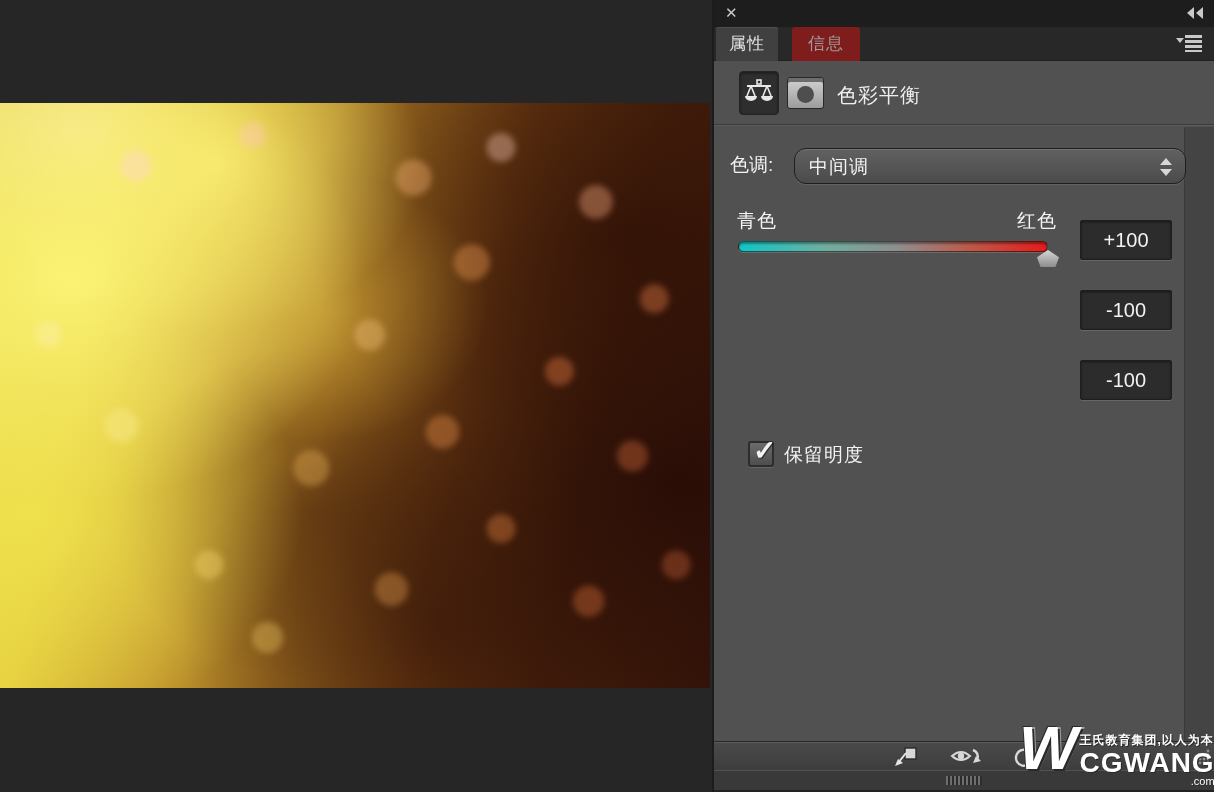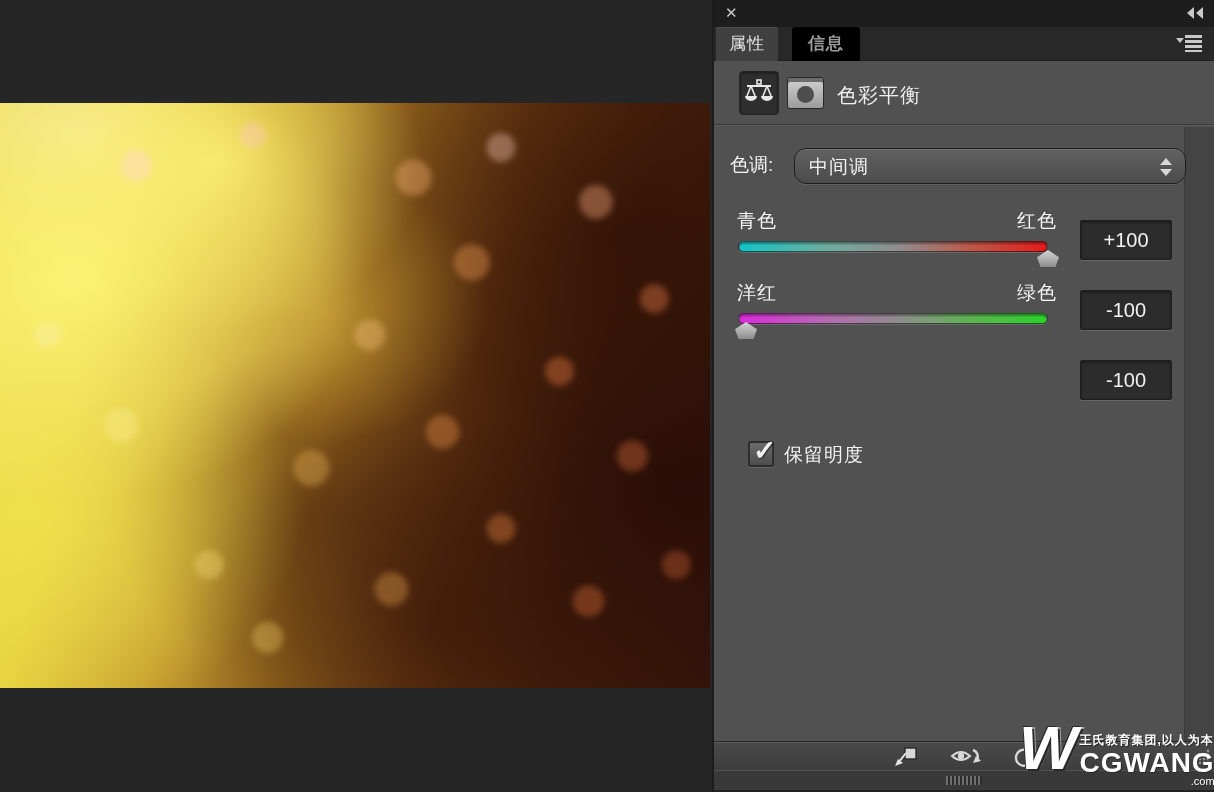--- a/index.html
+++ b/index.html
@@ -48,21 +48,21 @@
   
   .panel { position:absolute; left:712px; top:0; width:502px; height:792px; background:#515151; border-left:2px solid #1c1c1c; }
 
   .topbar { position:absolute; left:0; top:0; width:100%; height:27px; background:#1d1d1d; }
   .close-btn { position:absolute; left:11px; top:4px; color:#c9c9c9; font-size:15px; line-height:18px; cursor:pointer; }
   .collapse-btn { position:absolute; right:10px; top:6px; }
 
   .tabbar { position:absolute; left:0; top:27px; width:100%; height:34px; background:#282828; border-bottom:1px solid #202020; }
   .tab { position:absolute; top:0; height:34px; text-align:center; font-size:17px; line-height:34px; letter-spacing:1px; cursor:pointer; }
   .tab.active { left:2px; width:62px; background:#404040; color:#e3e3e3; border-radius:3px 3px 0 0; box-shadow:inset 0 1px 0 #4e4e4e; }
-  .tab.inactive { left:78px; width:68px; background:#000000; color:#9b9b9b; border-radius:3px 3px 0 0;font-weight:bold; }
+  .tab.inactive { left:78px; width:68px; background:#7f1d1d; color:#9b9b9b; border-radius:3px 3px 0 0; }
   .menu-btn { position:absolute; right:12px; top:8px; cursor:pointer; }
 
   .body { position:absolute; left:0; top:61px; width:100%; height:680px; background:#515151;padding-left:14px; }
   .scroll-gutter { position:absolute; right:0; top:66px; width:30px; height:614px; background:#444; border-left:1px solid #3a3a3a; }
 
   .adj-header { position:absolute; left:0; top:0; width:100%; height:64px; border-bottom:1px solid #3a3a3a; box-shadow:0 1px 0 #5c5c5c; }
   .adj-btn { position:absolute; left:25px; top:10px; width:40px; height:44px; background:#2e2e2e; border:1px solid #242424; border-radius:4px; box-shadow:inset 0 1px 3px rgba(0,0,0,.5); display:flex; align-items:center; justify-content:center; cursor:pointer; }
   .mask-btn { position:absolute; left:73px; top:16px; width:37px; height:32px; border:1px solid #282828; border-radius:3px; background:linear-gradient(#d2d2d2,#9c9c9c); box-shadow:inset 0 4px 0 rgba(30,30,30,.55); display:flex; align-items:center; justify-content:center; cursor:pointer; }
   .mask-circle { width:17px; height:17px; border-radius:50%; background:#4e4e4e; margin-top:3px; }
   .adj-title { position:absolute; left:123px; top:21px; font-size:20px; color:#efefef; letter-spacing:1px; }
@@ -177,26 +177,20 @@
     </div>
 
     <div class="slider-row row-cr">
       <div class="sl-left">青色</div>
       <div class="sl-right">红色</div>
       <div class="track track-cr"></div>
       <div class="thumb at-right"></div>
     </div>
     <div class="value-box vb-1">+100</div>
 
-    <div class="slider-row row-mg">
-      <div class="sl-left">洋红</div>
-      <div class="sl-right">绿色</div>
-      <div class="track track-mg"></div>
-      <div class="thumb at-left"></div>
-    </div>
     <div class="value-box vb-2">-100</div>
 
     <div class="value-box vb-3">-100</div>
 
     <div class="check-row">
       <div class="checkbox">
         <div class="checkmark">✓</div>
       </div>
       <div class="check-label">保留明度</div>
     </div>

